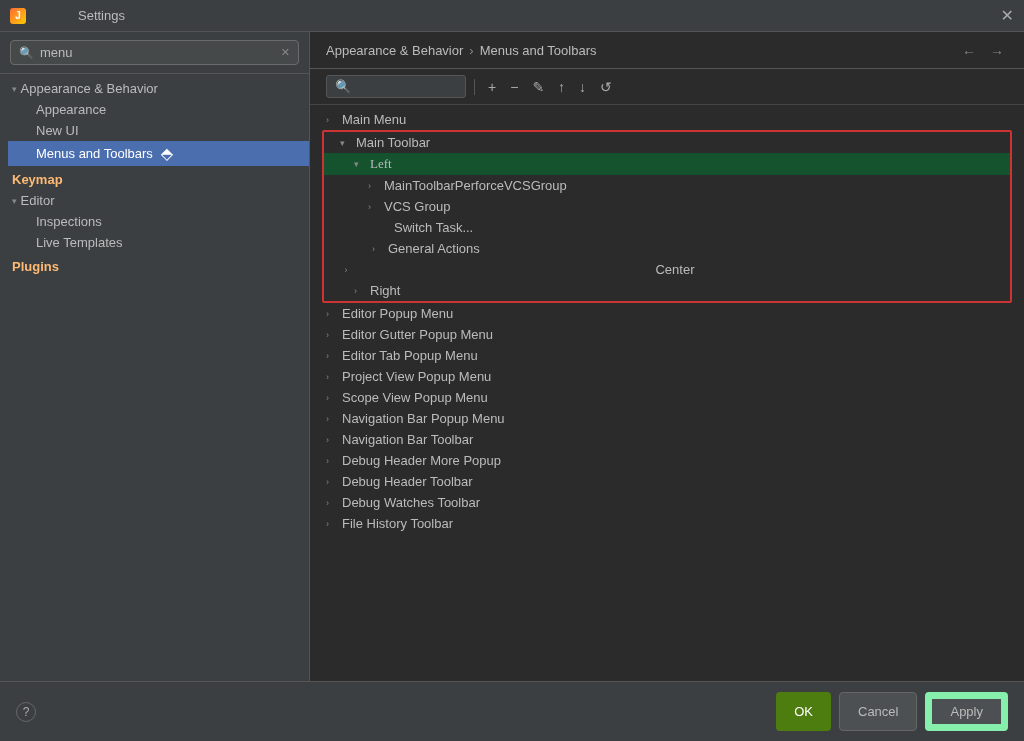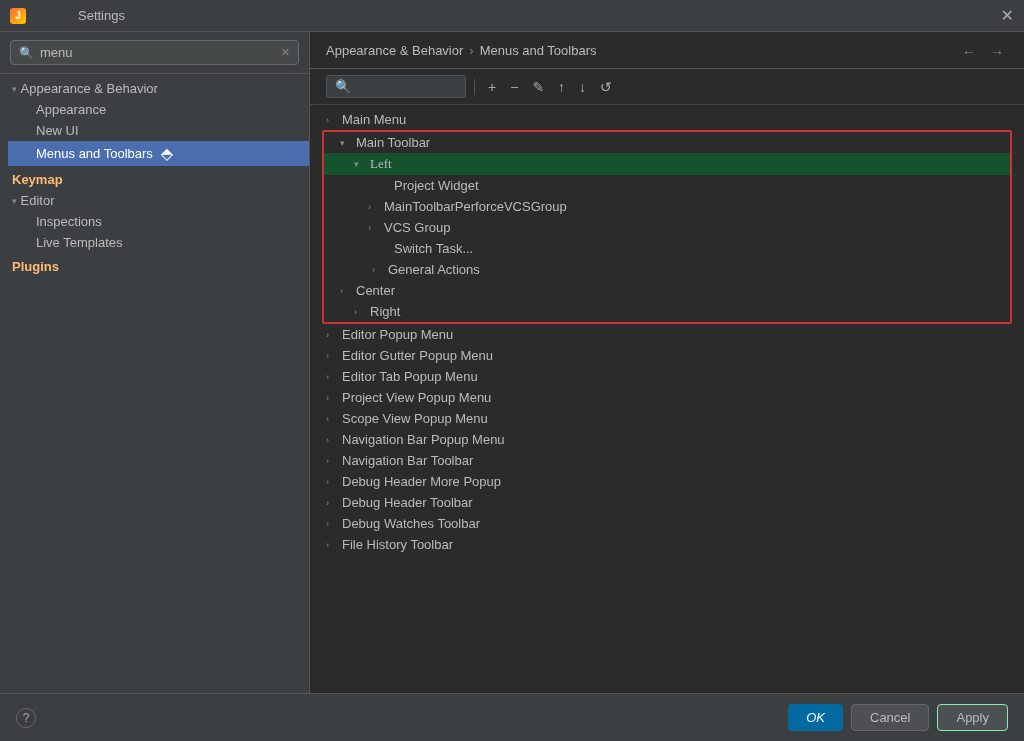--- a/index.html
+++ b/index.html
@@ -243,30 +243,30 @@
       justify-content: center;
     }
     .footer-right { display: flex; gap: 8px; }
     .btn {
       padding: 5px 18px;
       border-radius: 4px;
       font-size: 13px;
       cursor: pointer;
       border: none;
     }
-    .btn-primary { background: #0369a1; color: white; font-style: italic; }
+    .btn-primary { background: #4d7c0f; color: white; }
     .btn-secondary {
       background: #4c5052;
       color: #bbbbbb;
       border: 1px solid #666;
     }
     .btn-apply {
       background: #4c5052;
       color: #bbbbbb;
-      border: 1px solid #86efac;
+      border: 7px solid #86efac;
     }
 
     
     .cursor-pointer {
       display: inline-block;
       font-size: 16px;
       color: white;
       margin-left: 4px;
     }
   </style>
@@ -373,24 +373,20 @@
           <div class="ct-item indent-0" style="padding-left: 16px;">
             <span class="ct-chevron open"></span>
             <span class="ct-label">Main Toolbar</span>
           </div>
 
           <div class="ct-item" style="padding-left: 30px; background: #14532d; font-family: Liberation Serif, serif;">
             <span class="ct-chevron open"></span>
             <span class="ct-label">Left</span>
           </div>
 
-          <div class="ct-item" style="padding-left: 54px;">
-            <span class="ct-chevron" style="width:12px;"></span>
-            <span class="ct-label">Project Widget</span>
-          </div>
 
           <div class="ct-item" style="padding-left: 44px;">
             <span class="ct-chevron closed"></span>
             <span class="ct-label">MainToolbarPerforceVCSGroup</span>
           </div>
 
           <div class="ct-item" style="padding-left: 44px;">
             <span class="ct-chevron closed"></span>
             <span class="ct-label">VCS Group</span>
           </div>
@@ -398,21 +394,21 @@
           <div class="ct-item" style="padding-left: 54px;">
             <span class="ct-chevron" style="width:12px;"></span>
             <span class="ct-label">Switch Task...</span>
           </div>
 
           <div class="ct-item" style="padding-left: 48px;">
             <span class="ct-chevron closed"></span>
             <span class="ct-label">General Actions</span>
           </div>
 
-          <div class="ct-item" style="">
+          <div class="ct-item" style=" text-align: center;">
             <span class="ct-chevron closed"></span>
             <span class="ct-label">Center</span>
           </div>
 
           <div class="ct-item" style="padding-left: 30px;">
             <span class="ct-chevron closed"></span>
             <span class="ct-label">Right</span>
           </div>
 
         </div>

